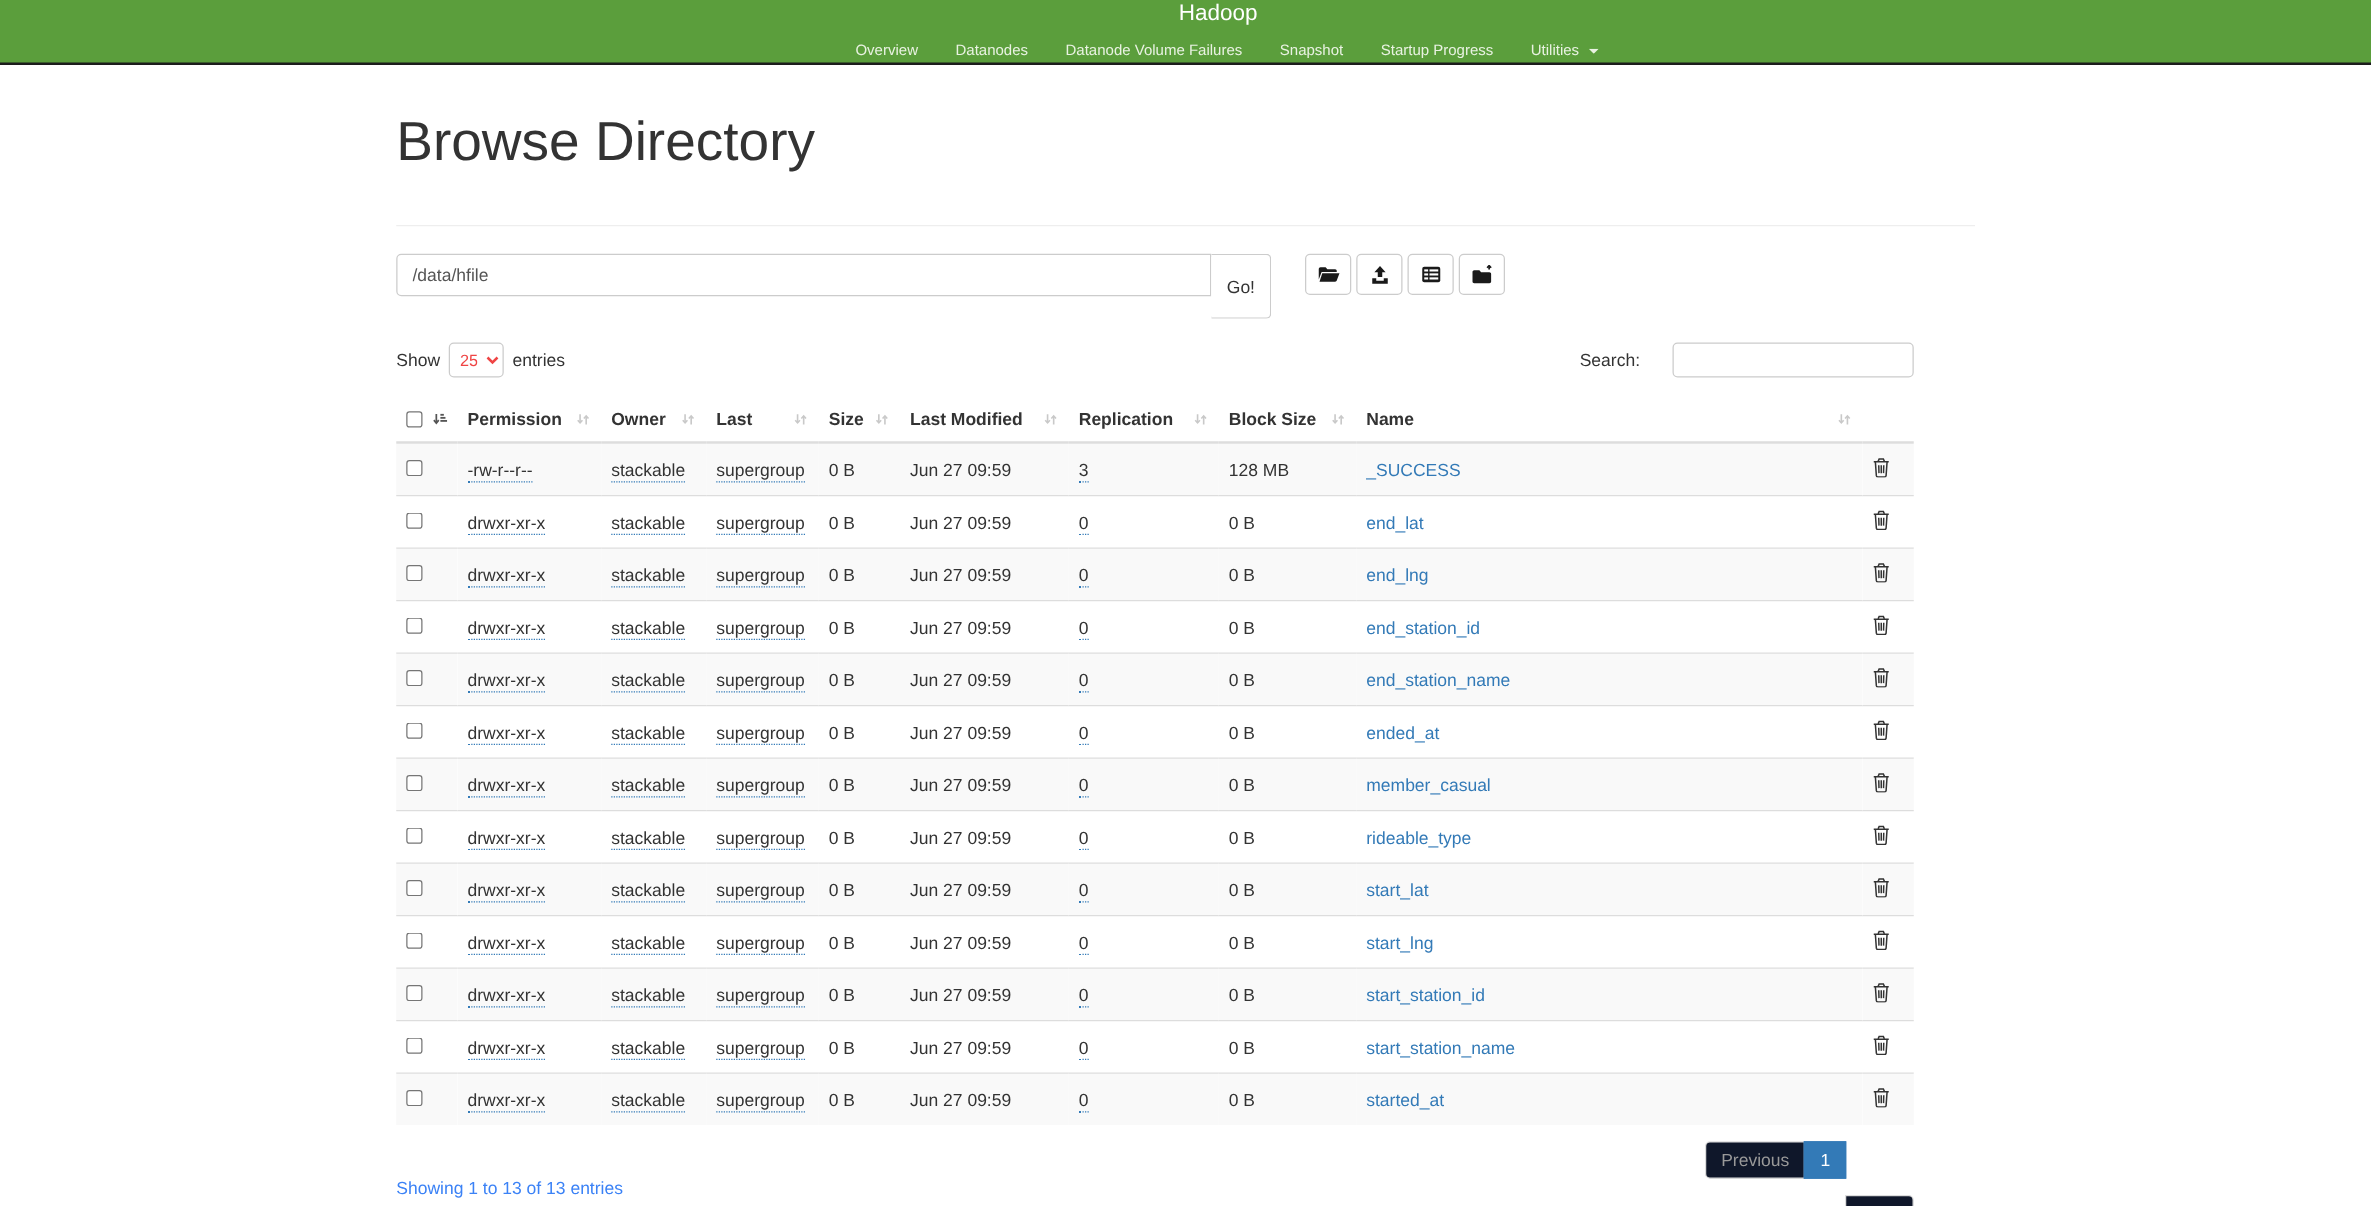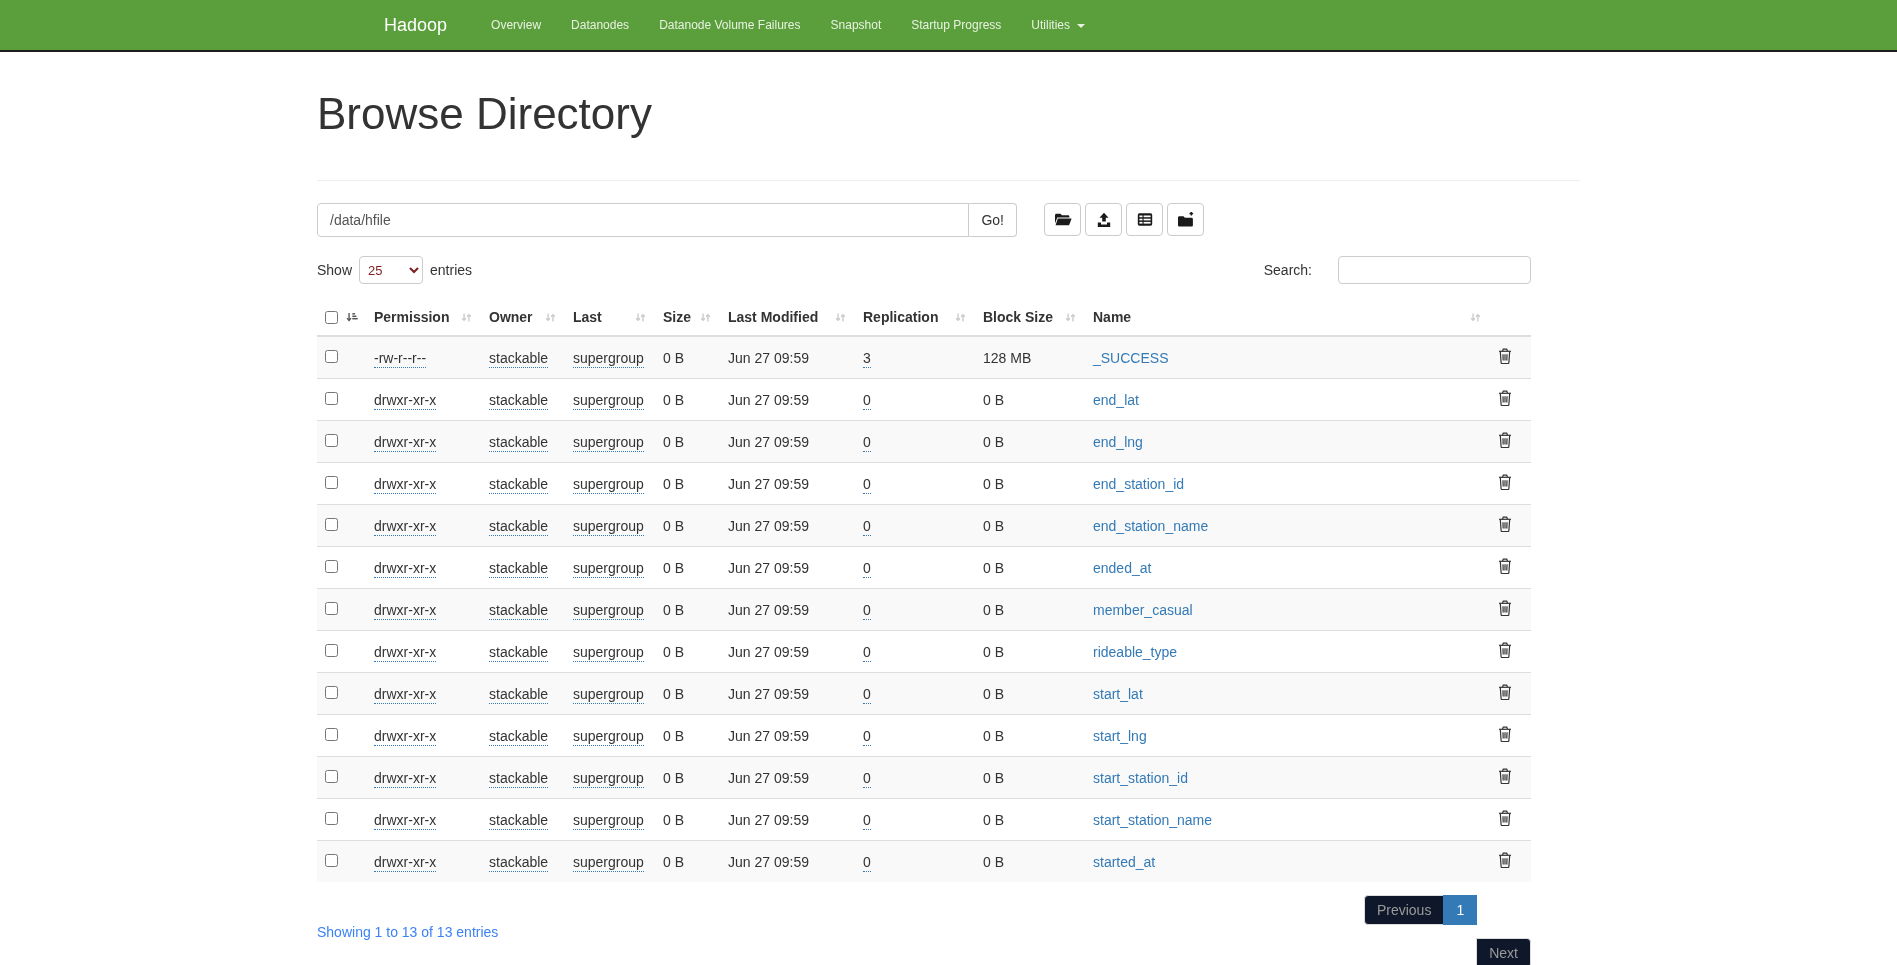--- a/index.html
+++ b/index.html
@@ -10,21 +10,21 @@
     font-size: 14px; color:#333;
   }
 
   
   .navbar {
     height: 52px; background:#5b9e3c; border-bottom:2px solid #1c1c1c;
     width:100%;
   }
   .navbar-inner {
     width:1263px; margin:0 auto; height:50px;
-    display:flex; align-items:center; padding-left:52px;
+    display:flex; align-items:center; padding-left:52px;flex-direction:column;
   }
   .navbar-brand {
     color:#fff; font-size:18px; padding:0 15px; text-decoration:none; cursor:pointer;
   }
   .nav-links { list-style:none; display:flex; align-items:center; margin-left:14px; }
   .nav-links li a {
     display:block; padding:9px 15px; color:#e9f2e2; font-size:12px;
     text-decoration:none; cursor:pointer; line-height:20px;
   }
   .caret {
@@ -39,40 +39,40 @@
 
   
   .path-row { margin-top:22px; display:flex; align-items:flex-start; }
   .input-group { display:flex; width:700px; }
   .path-input {
     flex:1; height:34px; padding:6px 12px; font-size:14px; color:#555;
     border:1px solid #ccc; border-radius:4px 0 0 4px; outline:none;
     font-family: "Liberation Sans", sans-serif;
   }
   .go-button {
-    height:34px; padding:6px 12px; font-size:14px; color:#333; background:#fff;
+    height:52px; padding:6px 12px; font-size:14px; color:#333; background:#fff;
     border:1px solid #ccc; border-left:0; border-radius:0 4px 4px 0; cursor:pointer;
     font-family: "Liberation Sans", sans-serif;
   }
   .icon-buttons { display:flex; margin-left:27px; }
   .icon-btn {
     width:37px; height:33px; margin-right:4px; background:#fff;
     border:1px solid #ccc; border-radius:4px; cursor:pointer;
     display:flex; align-items:center; justify-content:center;
   }
   .icon-btn svg { display:block; }
 
   
   .dt-wrapper { width:1214px; }
   .dt-controls {
     margin-top:19px; display:flex; justify-content:space-between; align-items:center;
   }
   .show-entries { display:flex; align-items:center; gap:7px; color:#333; }
   .page-size-select {
-    height:28px; width:64px; border:1px solid #ccc; border-radius:4px; color:#7f1d1d;
+    height:28px; width:44px; border:1px solid #ccc; border-radius:4px; color:#ef4444;
     font-size:13px; padding:2px 4px; background:#fff;
     font-family:"Liberation Sans", sans-serif;
   }
   .search-box { display:flex; align-items:center; gap:26px; }
   .search-input {
     width:193px; height:28px; border:1px solid #ccc; border-radius:4px;
     padding:4px 8px; font-size:13px; outline:none;
     font-family:"Liberation Sans", sans-serif;
   }
 

